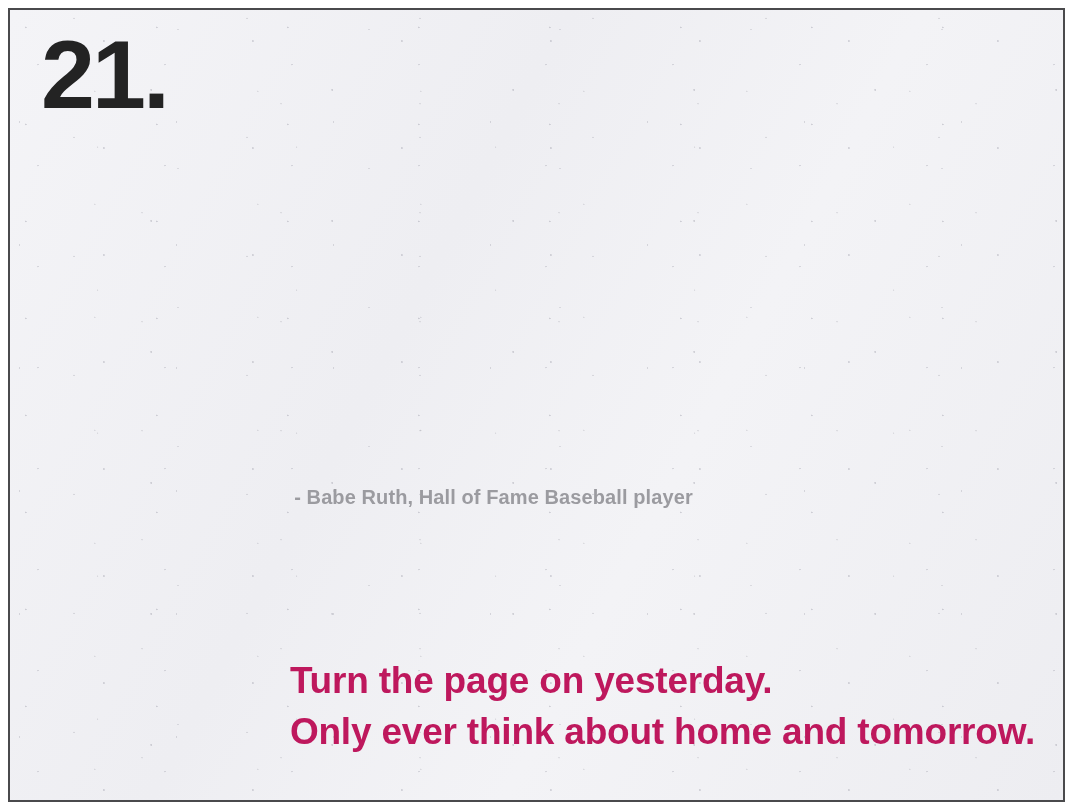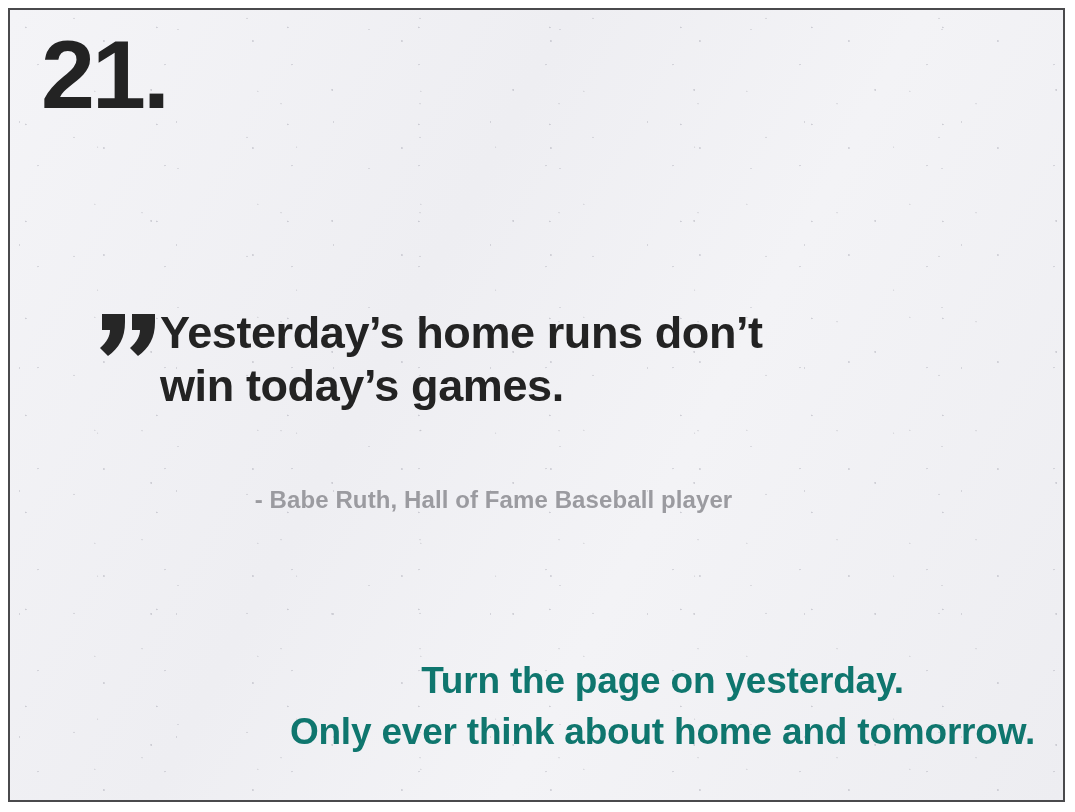--- a/index.html
+++ b/index.html
@@ -90,64 +90,52 @@
   }
 
   
   #attribution {
     position: absolute;
     left: 0;
     right: 0;
     top: 476px;
     text-align: center;
     font-family: "Liberation Sans", sans-serif;
-    font-size: 24px;
+    font-size: 20px;
     font-weight: bold;
     color: #9b9ba0;
     letter-spacing: 0.1px;
     padding-right: 86px;
     box-sizing: border-box;
   }
 
   
   #closing-lines {
     position: absolute;
     right: 28px;
     top: 645px;
-    text-align: center;
+    text-align: left;
     font-family: "Liberation Sans Narrow", "Liberation Sans", sans-serif;
     font-size: 37px;
     font-weight: bold;
-    color: #0f766e;
+    color: #be185d;
     line-height: 51px;
     letter-spacing: -0.2px;
   }
   #closing-lines div { white-space: nowrap; }
 </style>
 </head>
 <body>
 
 <div id="slide">
 
   <div id="paper-texture"></div>
 
   <div id="slide-number">21.</div>
 
-  <div id="quote-block">
-
-    <div id="quote-mark">
-      <svg width="62" height="50" viewBox="0 0 62 50" aria-hidden="true">
-        <path d="M4 2 H27 V10 C27 26 21 36 10 44 L2 36 C9 30 12 24 12 18 H4 Z" fill="#262626"></path>
-        <path d="M34 2 H57 V10 C57 26 51 36 40 44 L32 36 C39 30 42 24 42 18 H34 Z" fill="#262626"></path>
-      </svg>
-    </div>
-
-    <div id="quote-text">Yesterday’s home runs don’t
-win today’s games.</div>
-  </div>
 
   <div id="attribution">- Babe Ruth, Hall of Fame Baseball player</div>
 
   <div id="closing-lines">
     <div>Turn the page on yesterday.</div>
     <div>Only ever think about home and tomorrow.</div>
   </div>
 
 </div>
 

